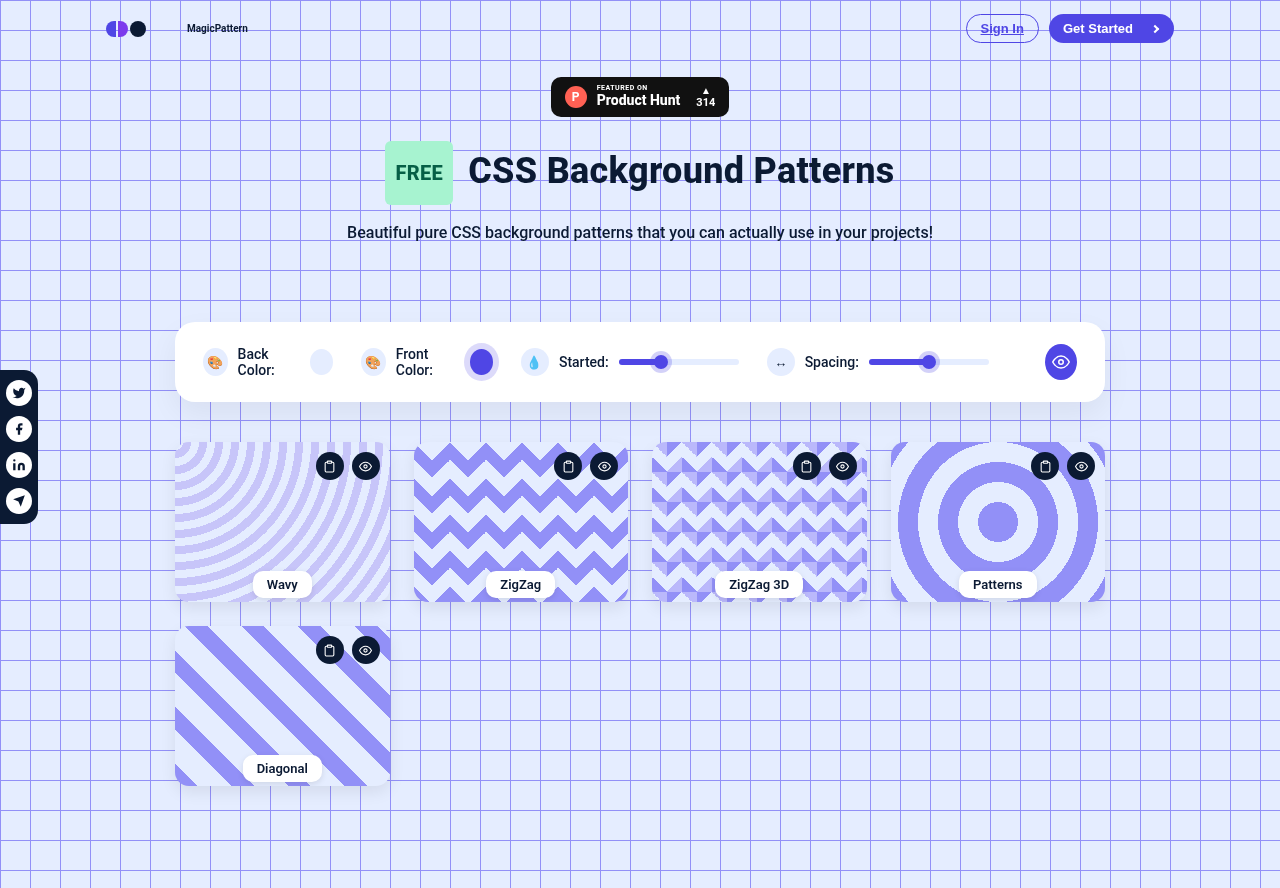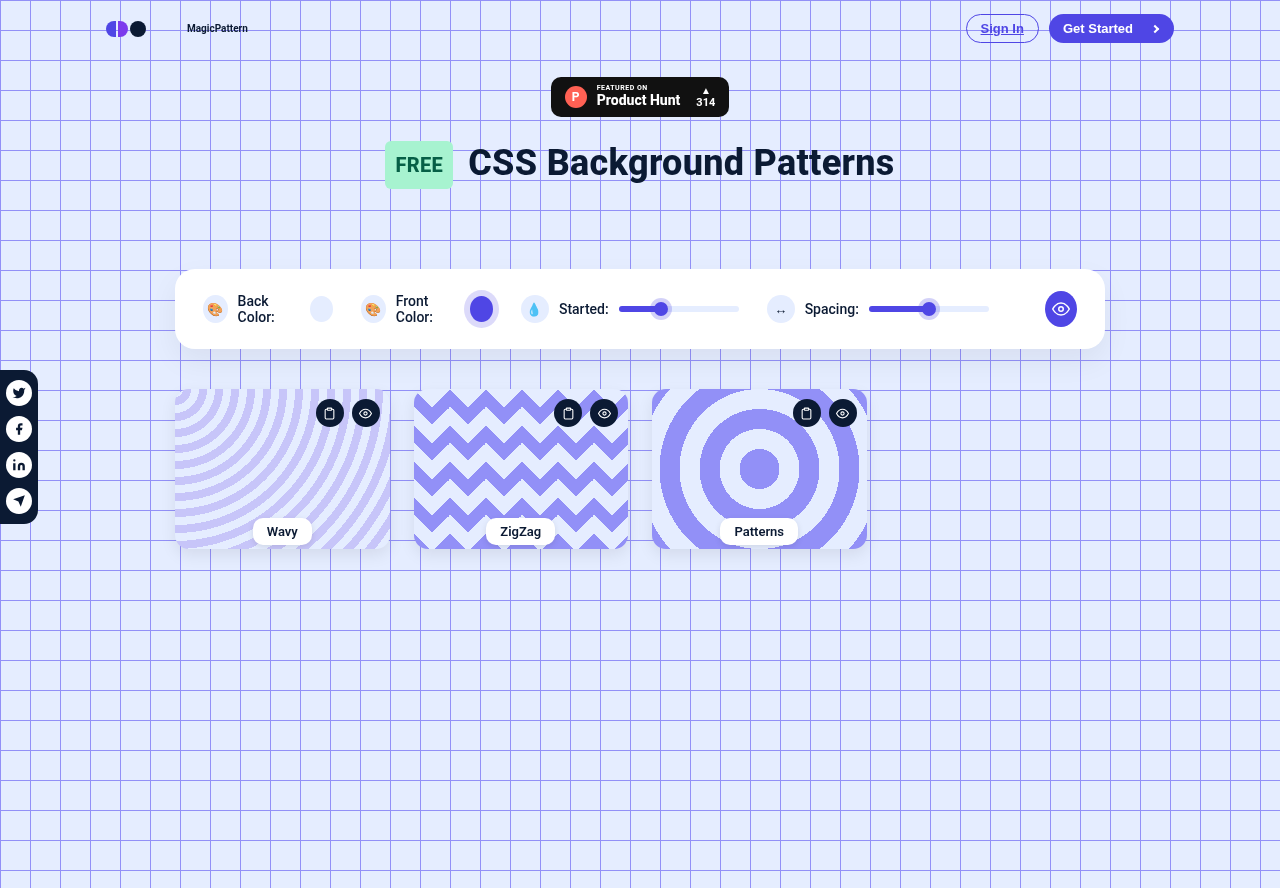--- a/index.html
+++ b/index.html
@@ -53,21 +53,21 @@
 .ph-logo { width:22px; height:22px; background:#ff6154; border-radius:50%; display:flex; align-items:center; justify-content:center; font-weight:700; font-size:12px; }
 .ph-text { text-align:left; line-height:1.1; }
 .ph-small { font-size:7px; font-weight:700; letter-spacing:0.5px; }
 .ph-big { font-size:14px; font-weight:800;text-align:center; }
 .ph-upvote { text-align:center; margin-left:6px; }
 .ph-tri { font-size:10px; }
 .ph-count { font-size:11px; font-weight:700; }
 .title { font-size:36px; font-weight:800; color:#0b1a33; letter-spacing:0.3px; }
 .badge-free {
   background:#a7f3d0; color:#065f46; border-radius:6px;
-  padding:12px 10px; font-size:20px; font-weight:800; margin-right:6px;
+  padding:20px 10px; font-size:20px; font-weight:800; margin-right:6px;
   display:inline-block; vertical-align:middle;
 }
 .subtitle { margin-top:18px; font-size:16px; font-weight:500; color:#0b1a33; }
 .submit-btn {
   margin-top:62px; background:#0b1a33; color:#fff; border:none;
   border-radius:999px; padding:14px 24px; font-size:15px; font-weight:500; cursor:pointer;
 }
 
 
 .controls {
@@ -181,20 +181,21 @@
     </div>
     <div class="ph-upvote">
       <div class="ph-tri">▲</div>
       <div class="ph-count">314</div>
     </div>
   </div>
   <h1 class="title">
     <span class="badge-free">FREE</span>
     <span>CSS Background Patterns</span>
   </h1>
+  <p class="subtitle">Beautiful pure CSS background patterns that you can actually use in your projects!</p>
 </section>
 
 <div class="controls">
   <div class="ctrl-group">
     <div class="ctrl-icon">🎨</div>
     <span class="ctrl-label">Back Color:</span>
     <div class="swatch back"></div>
   </div>
   <div class="ctrl-group">
     <div class="ctrl-icon">🎨</div>
@@ -255,37 +256,71 @@
         </div>
       <div class="act-btn">
           <svg width="13" height="13" viewBox="0 0 24 24" fill="none" stroke="#fff" stroke-width="2">
             <path d="M1 12s4-8 11-8 11 8 11 8-4 8-11 8-11-8-11-8z"></path>
             <circle cx="12" cy="12" r="3"></circle>
           </svg>
         </div>
     </div>
     <div class="card-label">ZigZag</div>
   </div>
+  <div class="card p-zigzag3d">
+    <div class="card-actions">
+      <div class="act-btn">
+          <svg width="13" height="13" viewBox="0 0 24 24" fill="none" stroke="#fff" stroke-width="2">
+            <rect x="8" y="2" width="8" height="4" rx="1"></rect>
+            <path d="M16 4h2a2 2 0 0 1 2 2v14a2 2 0 0 1-2 2H6a2 2 0 0 1-2-2V6a2 2 0 0 1 2-2h2"></path>
+          </svg>
+        </div>
+      <div class="act-btn">
+          <svg width="13" height="13" viewBox="0 0 24 24" fill="none" stroke="#fff" stroke-width="2">
+            <path d="M1 12s4-8 11-8 11 8 11 8-4 8-11 8-11-8-11-8z"></path>
+            <circle cx="12" cy="12" r="3"></circle>
+          </svg>
+        </div>
+    </div>
+    <div class="card-label">ZigZag 3D</div>
+  </div>
 
   <div class="card p-circles">
     <div class="card-actions">
       <div class="act-btn">
           <svg width="13" height="13" viewBox="0 0 24 24" fill="none" stroke="#fff" stroke-width="2">
             <rect x="8" y="2" width="8" height="4" rx="1"></rect>
             <path d="M16 4h2a2 2 0 0 1 2 2v14a2 2 0 0 1-2 2H6a2 2 0 0 1-2-2V6a2 2 0 0 1 2-2h2"></path>
           </svg>
         </div>
       <div class="act-btn">
           <svg width="13" height="13" viewBox="0 0 24 24" fill="none" stroke="#fff" stroke-width="2">
             <path d="M1 12s4-8 11-8 11 8 11 8-4 8-11 8-11-8-11-8z"></path>
             <circle cx="12" cy="12" r="3"></circle>
           </svg>
         </div>
     </div>
     <div class="card-label">Patterns</div>
+  </div>
+  <div class="card p-diagonal">
+    <div class="card-actions">
+      <div class="act-btn">
+          <svg width="13" height="13" viewBox="0 0 24 24" fill="none" stroke="#fff" stroke-width="2">
+            <rect x="8" y="2" width="8" height="4" rx="1"></rect>
+            <path d="M16 4h2a2 2 0 0 1 2 2v14a2 2 0 0 1-2 2H6a2 2 0 0 1-2-2V6a2 2 0 0 1 2-2h2"></path>
+          </svg>
+        </div>
+      <div class="act-btn">
+          <svg width="13" height="13" viewBox="0 0 24 24" fill="none" stroke="#fff" stroke-width="2">
+            <path d="M1 12s4-8 11-8 11 8 11 8-4 8-11 8-11-8-11-8z"></path>
+            <circle cx="12" cy="12" r="3"></circle>
+          </svg>
+        </div>
+    </div>
+    <div class="card-label">Diagonal</div>
   </div>
 
 </div>
 
 <div class="social-rail">
   <div class="social-btn">
       <svg width="14" height="14" viewBox="0 0 24 24" fill="#0b1a33">
         <path d="M23 3a10.9 10.9 0 0 1-3.14 1.53A4.48 4.48 0 0 0 12 8v1A10.66 10.66 0 0 1 3 4s-4 9 5 13a11.64 11.64 0 0 1-7 2c9 5 20 0 20-11.5a4.5 4.5 0 0 0-.08-.83A7.72 7.72 0 0 0 23 3z"></path>
       </svg>
     </div>

